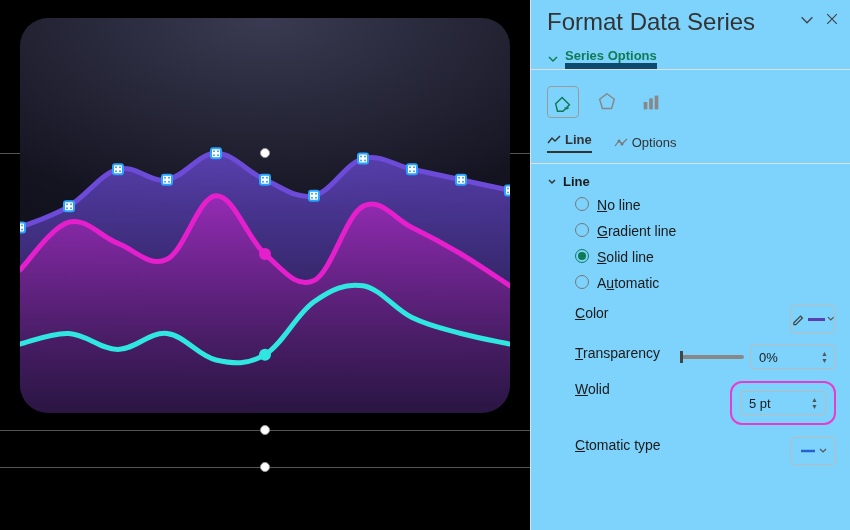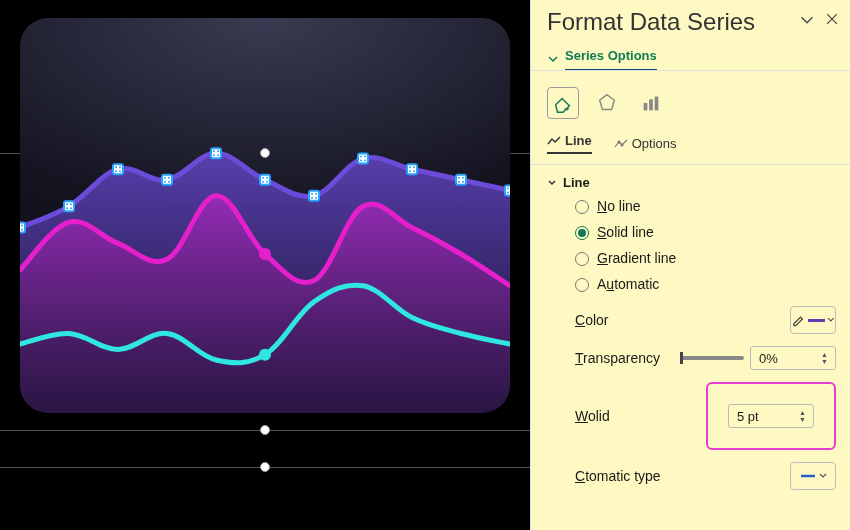--- a/index.html
+++ b/index.html
@@ -39,21 +39,21 @@
     position: absolute;
     width: 10px; height: 10px;
     background: #fff;
     border: 1px solid #999;
     border-radius: 50%;
     transform: translate(-50%, -50%);
   }
   
   .panel {
     flex: 1;
-    background: #fef9c3;
+    background: #7dd3fc;
     border-left: 1px solid #e0e0e0;
     display: flex;
     flex-direction: column;
     padding: 0;
     color: #1a1a1a;
   }
   .panel-header {
     display: flex;
     align-items: center;
     justify-content: space-between;
@@ -71,21 +71,21 @@
   .panel-header .right span { cursor: pointer; }
   .breadcrumb {
     padding: 8px 16px 0 16px;
     font-size: 13px;
     font-weight: 600;
     color: #0f7b55;
     display: flex;
     align-items: center;
     gap: 6px;
   }
-  .breadcrumb .und { border-bottom: 1px solid #0c4a6e; padding-bottom: 6px; }
+  .breadcrumb .und { border-bottom: 6px solid #0c4a6e; }
   .breadcrumb svg { width: 12px; height: 12px; }
   .hr { height:1px; background:#e0e0e0; margin: 0 0 10px 0; }
   .mode-icons {
     display: flex;
     gap: 12px;
     padding: 6px 16px 10px 16px;
     align-items: center;
   }
   .mode-icons .mode {
     width: 32px; height: 32px;
@@ -109,33 +109,33 @@
   .tabrow .tab.active { font-weight: 600; border-bottom: 2px solid #333; padding-bottom: 4px; }
   .section {
     padding: 10px 16px 4px 16px;
   }
   .section-head {
     display: flex; align-items: center; gap: 6px;
     font-weight: 600; font-size: 13px; cursor: pointer;
   }
   .radios { padding: 8px 0 4px 28px; display: flex; flex-direction: column; gap: 10px; }
   .radio {
-    display: flex; align-items: flex-end; gap: 8px; cursor: pointer;
+    display: flex; align-items: flex-start; gap: 8px; cursor: pointer;
     font-size: 14px;
   }
   .radio .dot {
     width: 14px; height: 14px; border: 1.5px solid #777; border-radius: 50%;
     display: flex; align-items: center; justify-content: center;
   }
   .radio.selected .dot { border-color: #0f7b55; }
   .radio.selected .dot::after {
     content: ""; width: 8px; height: 8px; background: #0f7b55; border-radius: 50%;
   }
   .row {
-    display: flex; align-items: center; justify-content: space-between;
+    display: flex; align-items: flex-start; justify-content: space-between;
     padding: 6px 14px 6px 44px;
     font-size: 14px;
   }
   .row .ctrl { display: flex; align-items: center; gap: 6px; }
   .color-btn {
     width: 46px; height: 28px;
     border: 1px solid #bbb; border-radius: 4px;
     display: flex; align-items: center; justify-content: center; gap:2px;
     cursor: pointer;
   }
@@ -157,22 +157,22 @@
     font-size: 13px; padding: 0 4px 0 8px;
     position: relative;
   }
   .spin .arrows {
     position: absolute; right: 2px; top: 0; bottom: 0;
     width: 12px; display: flex; flex-direction: column; justify-content: center;
     font-size: 7px; line-height: 7px; color: #555;
   }
   .hl-box {
     border: 2.5px solid #e73ccf;
-    border-radius: 6px;
-    padding: 20px;
+    border-radius: 12px;
+    padding: 8px;
   }
   .compound-btn {
     width: 46px; height: 28px;
     border: 1px solid #bbb; border-radius: 4px;
     display: flex; align-items: center; justify-content: center; gap:2px;
     cursor: pointer;
   }
   .und-letter { text-decoration: underline; }
 </style>
 </head>
@@ -336,27 +336,27 @@
           <path d="M2 3l3 3 3-3" fill="none" stroke="#333" stroke-width="1.5"></path>
         </svg>
       <span>Line</span>
     </div>
 
     <div class="radios">
       <div class="radio">
         <span class="dot"></span>
         <span><span class="und-letter">N</span><span>o line</span></span>
       </div>
+      <div class="radio">
+        <span class="dot"></span>
+        <span><span class="und-letter">G</span><span>radient line</span></span>
+      </div>
       <div class="radio selected">
         <span class="dot"></span>
         <span><span class="und-letter">S</span><span>olid line</span></span>
-      </div>
-      <div class="radio">
-        <span class="dot"></span>
-        <span><span class="und-letter">G</span><span>radient line</span></span>
       </div>
       <div class="radio">
         <span class="dot"></span>
         <span>A<span class="und-letter">u</span><span>tomatic</span></span>
       </div>
     </div>
   </div>
 
   <div class="row">
     <span><span class="und-letter">C</span><span>olor</span></span>

